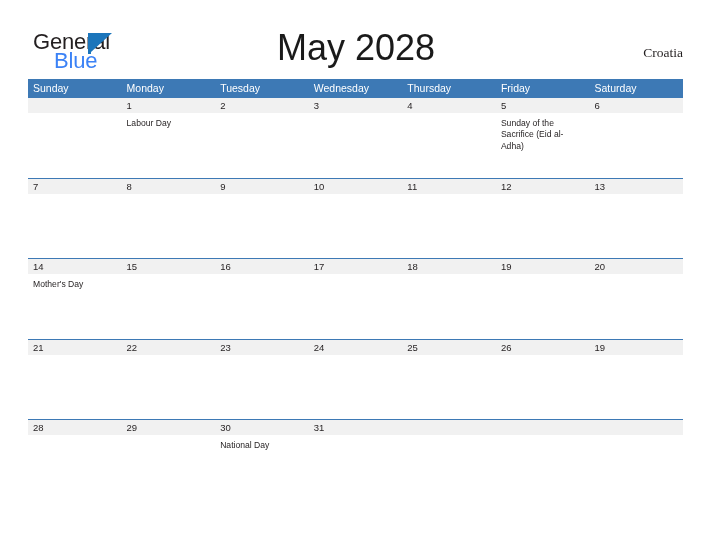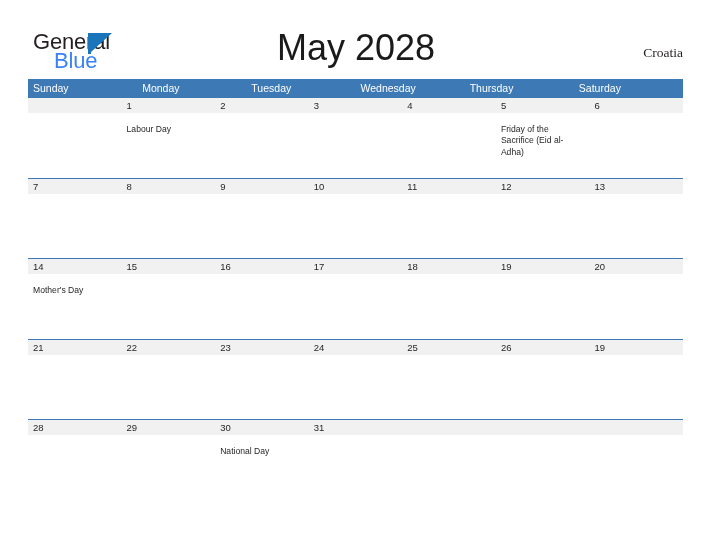--- a/index.html
+++ b/index.html
@@ -131,21 +131,21 @@
   .week-row .events-band {
     display: flex;
     background: #ffffff;
     height: 64px;
   }
   .week-row .ev-cell {
     flex: 1 1 0;
     font-size: 8.6px;
     color: #231f20;
     line-height: 11.4px;
-    padding: 11px 9px 0 5px;
+    padding: 5px 9px 0 5px;
     box-sizing: border-box;
     word-wrap: break-word;
     overflow: hidden;
   }
 </style>
 </head>
 <body>
 
 <div class="page-header">
 
@@ -167,40 +167,41 @@
 </div>
 
 <div class="calendar">
 
   <div class="weekday-header">
     <div class="weekday-cell">Sunday</div>
     <div class="weekday-cell">Monday</div>
     <div class="weekday-cell">Tuesday</div>
     <div class="weekday-cell">Wednesday</div>
     <div class="weekday-cell">Thursday</div>
+    <div class="weekday-cell">Friday</div>
     <div class="weekday-cell">Saturday</div>
   </div>
 
   <div class="week-row">
     <div class="numbers-band">
       <div class="num-cell"></div>
       <div class="num-cell">1</div>
       <div class="num-cell">2</div>
       <div class="num-cell">3</div>
       <div class="num-cell">4</div>
       <div class="num-cell">5</div>
       <div class="num-cell">6</div>
     </div>
     <div class="events-band">
       <div class="ev-cell"></div>
       <div class="ev-cell">Labour Day</div>
       <div class="ev-cell"></div>
       <div class="ev-cell"></div>
       <div class="ev-cell"></div>
-      <div class="ev-cell">Friday of the Sacrifice (Eid al-Adha)</div>
+      <div class="ev-cell">Sunday of the Sacrifice (Eid al-Adha)</div>
       <div class="ev-cell"></div>
     </div>
   </div>
 
   <div class="week-row">
     <div class="numbers-band">
       <div class="num-cell">7</div>
       <div class="num-cell">8</div>
       <div class="num-cell">9</div>
       <div class="num-cell">10</div>

